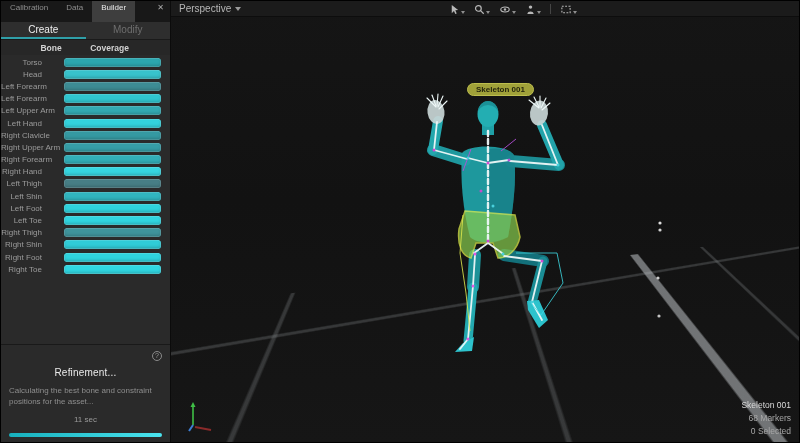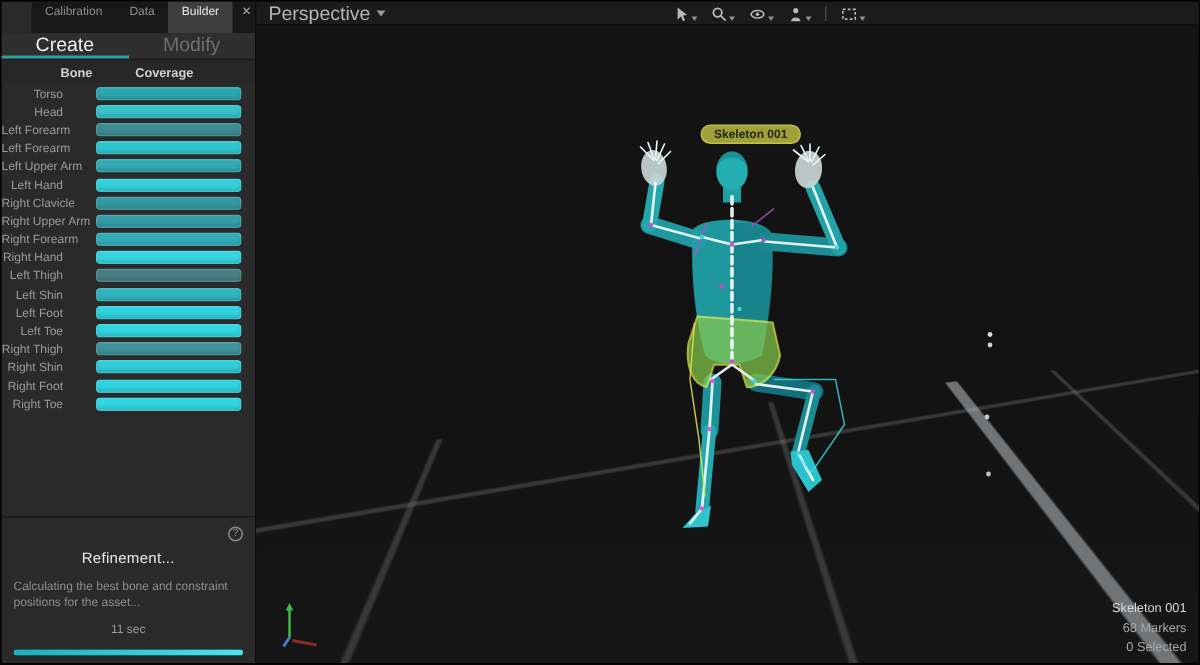--- a/index.html
+++ b/index.html
@@ -6,27 +6,27 @@
   html,body { background:#000; }
   body { font-family:"Liberation Sans","DejaVu Sans",sans-serif; }
   .app { position:relative; width:800px; height:443px; background:#101010; overflow:hidden;
          border:1px solid #000; }
 
   
   .panel { position:absolute; left:0; top:0; width:170px; height:443px; background:#2a2a2a;
            border-right:1px solid #0b0b0b; display:flex; flex-direction:column; }
 
   .tabstrip { height:21px; background:#181818; display:flex; align-items:stretch;
-              font-size:8px; color:#8f8f8f; flex:0 0 auto;margin-left:20px; }
+              font-size:8px; color:#8f8f8f; flex:0 0 auto; }
   .tabstrip .tab { padding:0 9px; line-height:14px; cursor:default; }
   .tabstrip .tab.active { background:#3e3e3e; color:#e9e9e9; }
   .tabstrip .close { margin-left:auto; padding:0 6px; line-height:13px; color:#ababab; font-size:8px; }
 
   .subtabs { display:flex; height:18px; background:#2e2e2e; border-bottom:1px solid #1a1a1a; flex:0 0 auto; }
-  .subtab { flex:1; text-align:center; font-size:13px; line-height:16px; color:#6e6e6e; border-bottom:2px solid transparent; }
+  .subtab { flex:1; text-align:center; font-size:10px; line-height:16px; color:#6e6e6e; border-bottom:2px solid transparent; }
   .subtab.active { color:#efefef; border-bottom-color:#2f9fa8; }
 
   .colhead { display:flex; height:15px; align-items:center; font-size:8.5px; font-weight:bold;
              color:#d2d2d2; background:#272727; flex:0 0 auto; }
   .colhead .c-bone { width:64px; text-align:center;padding-left:36px; }
   .colhead .c-cov  { flex:1; text-align:center; padding-right:16px; }
 
   .bones { flex:0 0 auto; padding-top:1px; }
   .bone-row { display:flex; align-items:center; height:12.2px; }
   .bone-label { width:63px; text-align:right; font-size:8px; color:#9b9b9b; padding-right:22px; white-space:nowrap; }
@@ -44,21 +44,21 @@
   .refine-actions { display:flex; justify-content:flex-end; align-items:center; gap:7px; margin-top:9px;
                     font-size:9px; color:#3fc9d6; }
   .refine-actions .sep { color:#5e5e5e; }
 
   
   .viewport { position:absolute; left:170px; top:0; width:630px; height:443px; overflow:hidden;
               background:linear-gradient(180deg,#151515 0%,#121212 45%,#161616 100%); }
 
   .vp-topbar { position:absolute; left:0; top:0; right:0; height:16px; background:#1b1b1b;
                border-bottom:1px solid #0d0d0d; display:flex; align-items:center; padding:0 8px; z-index:30; }
-  .view-select { display:flex; align-items:center; gap:4px; font-size:13px; color:#b6b6b6; }
+  .view-select { display:flex; align-items:center; gap:4px; font-size:10px; color:#b6b6b6; }
   .chev { width:0; height:0; border-left:3px solid transparent; border-right:3px solid transparent; border-top:4px solid #9a9a9a; }
 
   .vp-tools { position:absolute; left:278px; top:0; height:16px; display:flex; align-items:center; gap:9px; }
   .tool { display:flex; align-items:flex-end; gap:1px; }
   .tool svg { display:block; }
   .tool .caret { width:0; height:0; border-left:2.5px solid transparent; border-right:2.5px solid transparent;
                  border-top:3px solid #8e8e8e; margin-bottom:1px; }
   .tool-sep { width:1px; height:10px; background:#454545; }
 
   

